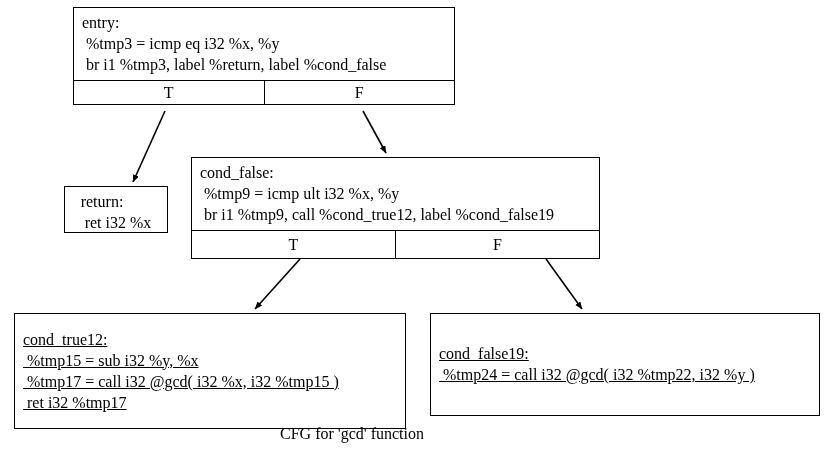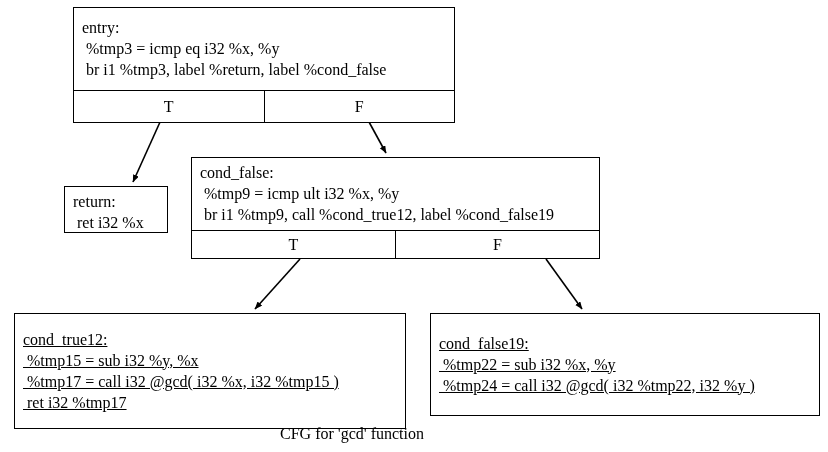--- a/index.html
+++ b/index.html
@@ -68,22 +68,22 @@
     left: 0;
     top: 424px;
     width: 704px;
     text-align: center;
     font-size: 16px;
     line-height: 20px;
     color: #000000;
   }
 
   
-  #node-entry       { left: 73px;  top: 7px;   width: 382px; height: 116px; }
-  #node-return      { left: 64px;  top: 186px; width: 104px; height: 47px; }
+  #node-entry       { left: 73px;  top: 7px;   width: 382px; height: 98px; }
+  #node-return      { left: 64px;  top: 186px; width: 104px; height: 47px; align-items: center; }
   #node-cond-false  { left: 191px; top: 157px; width: 409px; height: 102px; }
   #node-cond-true12 { left: 14px;   top: 313px; width: 392px; height: 116px; text-decoration: underline; }
   #node-cond-false19{ left: 430px; top: 313px; width: 390px; height: 103px; text-decoration: underline; }
 </style>
 </head>
 <body>
 
 <div id="canvas">
 
   <svg id="edges" viewBox="0 0 828 452" xmlns="http://www.w3.org/2000/svg">
@@ -134,20 +134,19 @@
       <div class="code-line">cond_true12:</div>
       <div class="code-line"> %tmp15 = sub i32 %y, %x</div>
       <div class="code-line"> %tmp17 = call i32 @gcd( i32 %x, i32 %tmp15 )</div>
       <div class="code-line"> ret i32 %tmp17</div>
     </div>
   </div>
 
   <div class="node" id="node-cond-false19">
     <div class="node-body">
       <div class="code-line">cond_false19:</div>
-      <div class="code-line"> %tmp22 = sub i32 %x, %y</div>
       <div class="code-line"> %tmp24 = call i32 @gcd( i32 %tmp22, i32 %y )</div>
     </div>
   </div>
 
   <div class="caption">CFG for 'gcd' function</div>
 
 </div>
 
 </body></html>

